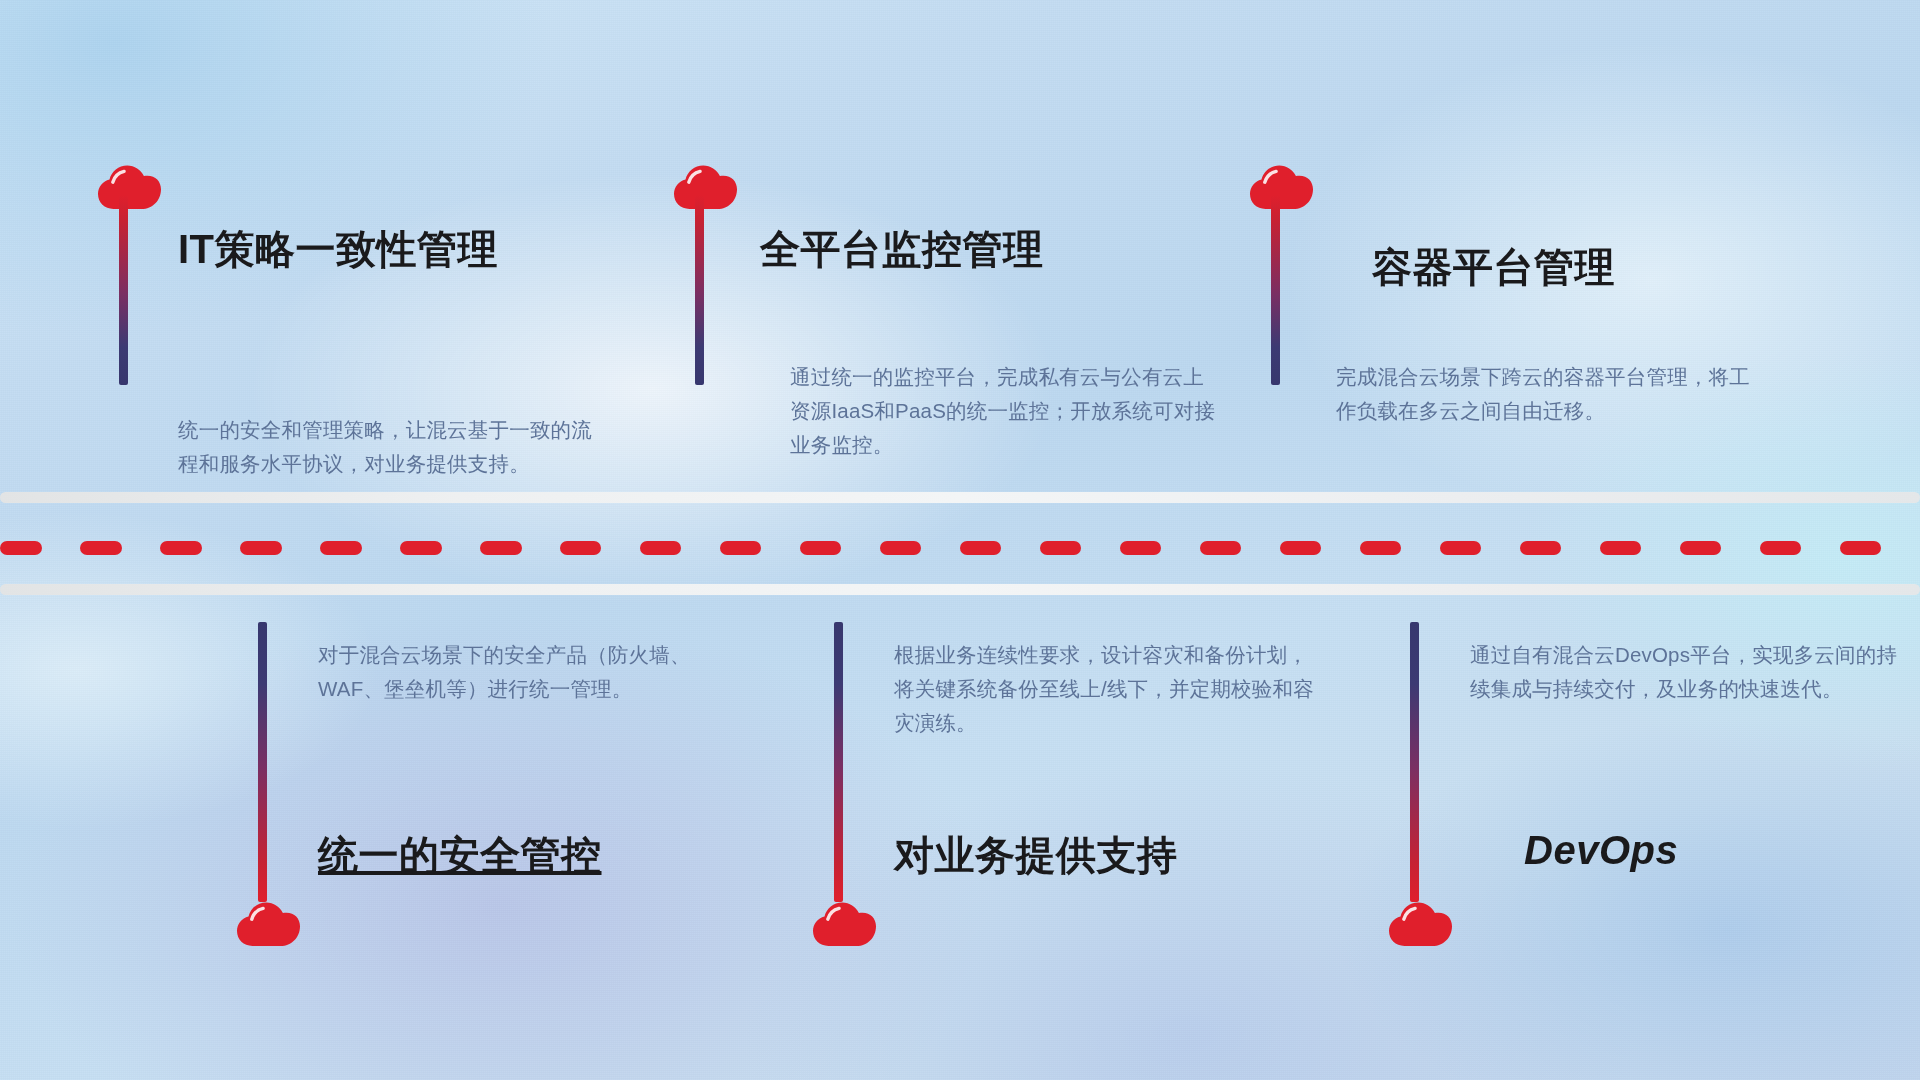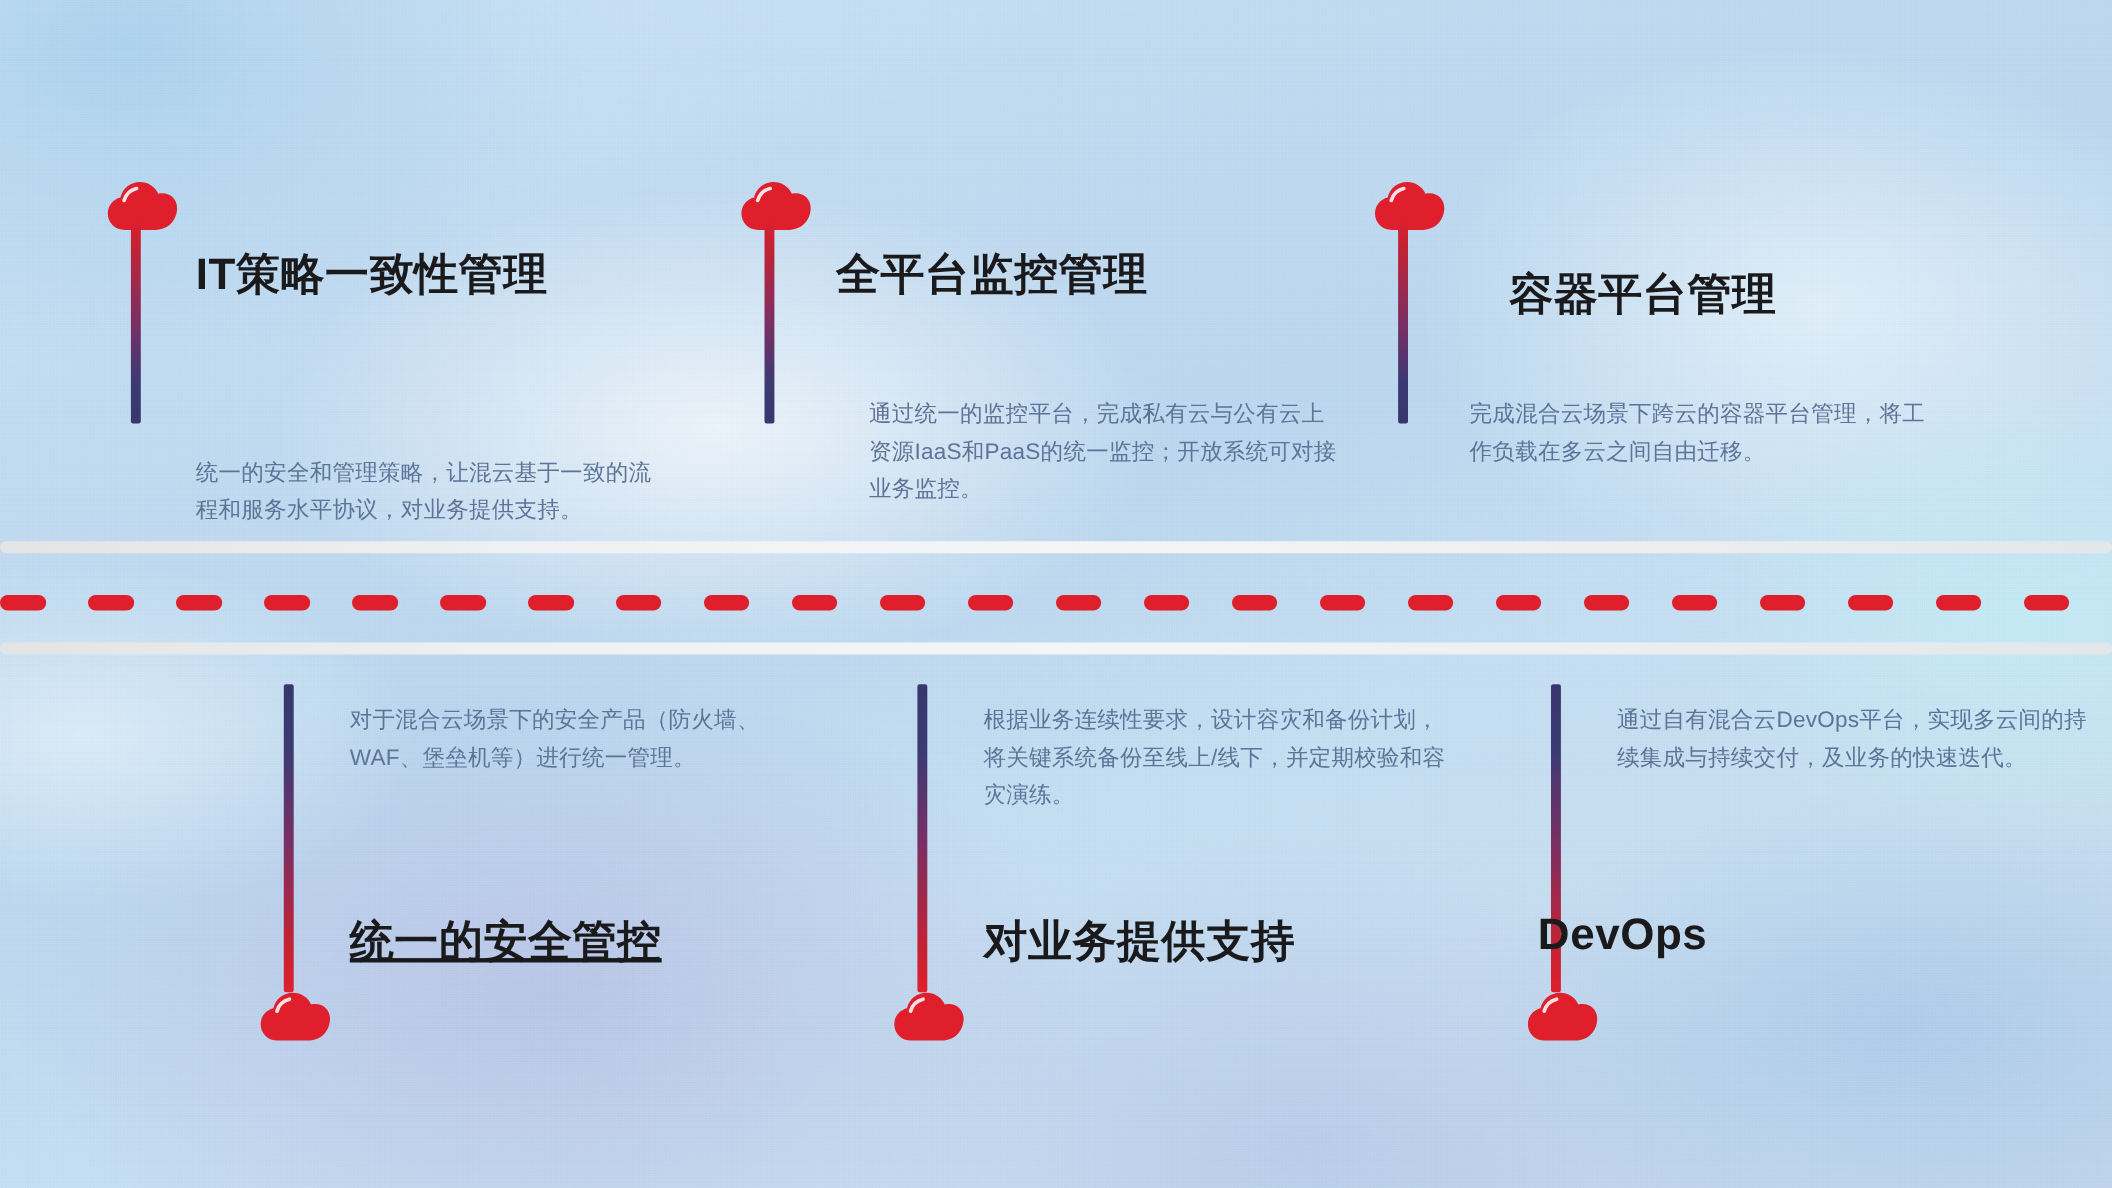--- a/index.html
+++ b/index.html
@@ -192,20 +192,20 @@
     <svg viewBox="0 0 66 50">
       <path d="M17.5 49C8.6 49 2 42.6 2 34.1c0-7.2 4.8-13 11.5-14.6C15.4 11.4 22.6 5.5 31.2 5.5c7.3 0 13.7 4.2 16.7 10.6 1.2-.3 2.4-.4 3.6-.4C59.5 15.7 65 21.5 65 29.2 65 40.4 56.6 49 45.6 49z" fill="#e01f2c"></path>
       <path d="M16.8 22.2c1.6-5.4 5.8-9.5 11.3-10.8" stroke="#fdf2f3" stroke-width="3.4" stroke-linecap="round" fill="none" opacity="0.92"></path>
     </svg>
   </div>
 </div>
 
 <div class="col">
   <div class="body" style="left:1470px; top:638px; width:432px;">通过自有混合云DevOps平台，实现多云间的持续集成与持续交付，及业务的快速迭代。</div>
   <div class="stem up" style="left:1410px; top:622px; height:280px;"></div>
-  <div class="title" style="left:1398px; top:828px;">DevOps</div>
+  <div class="title" style="left:1524px; top:828px;font-style:italic;">DevOps</div>
   <div class="cloud" style="left:1387px; top:897px;">
     <svg viewBox="0 0 66 50">
       <path d="M17.5 49C8.6 49 2 42.6 2 34.1c0-7.2 4.8-13 11.5-14.6C15.4 11.4 22.6 5.5 31.2 5.5c7.3 0 13.7 4.2 16.7 10.6 1.2-.3 2.4-.4 3.6-.4C59.5 15.7 65 21.5 65 29.2 65 40.4 56.6 49 45.6 49z" fill="#e01f2c"></path>
       <path d="M16.8 22.2c1.6-5.4 5.8-9.5 11.3-10.8" stroke="#fdf2f3" stroke-width="3.4" stroke-linecap="round" fill="none" opacity="0.92"></path>
     </svg>
   </div>
 </div>
 
 </body></html>

